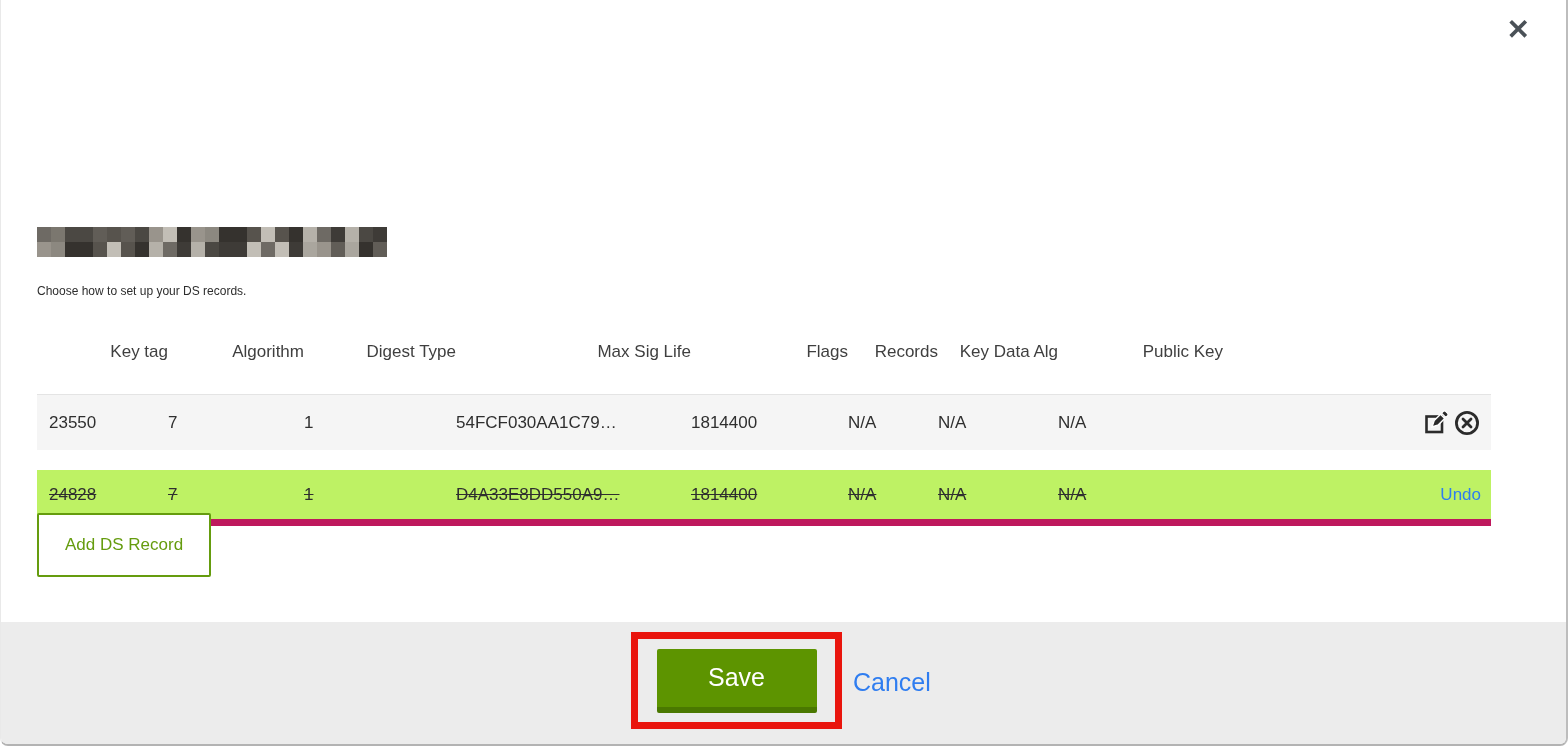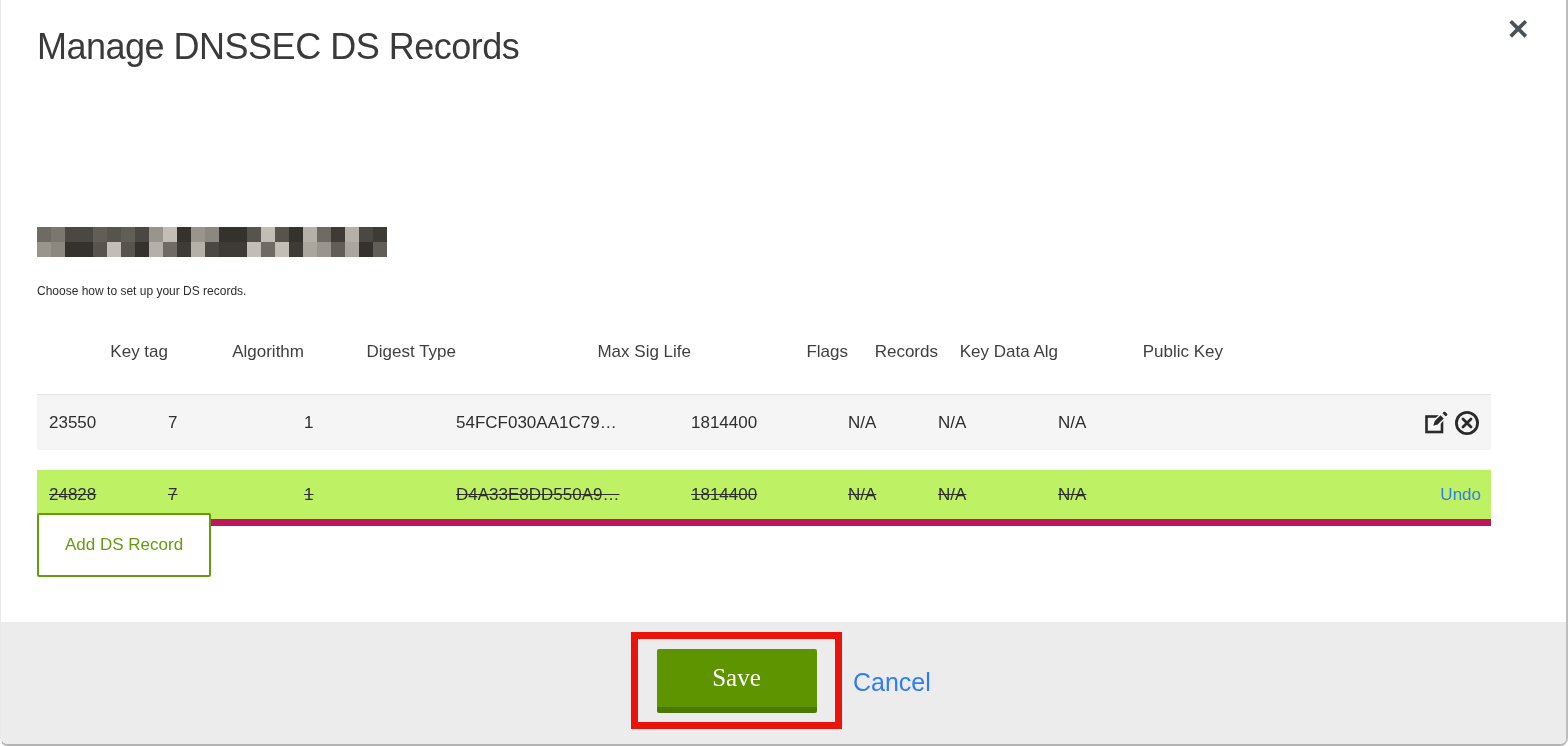--- a/index.html
+++ b/index.html
@@ -65,34 +65,33 @@
   }
   .annotation-box{
     position:absolute;left:630px;top:10px;
     width:197px;height:83px;
     border:7px solid #e9150d;
     display:flex;align-items:center;justify-content:center;
   }
   .save-btn{
     width:160px;height:64px;
     background:#5d9400;border:0;border-bottom:6px solid #4a7800;
-    color:#ffffff;font-size:25px;font-family:Liberation Serif, serif;
+    color:#ffffff;font-size:25px;font-family:Liberation Sans, sans-serif;
     border-radius:2px;cursor:pointer;
   }
   .cancel-link{
     position:absolute;left:852px;top:46px;
     font-size:25px;color:#2f7df0;cursor:pointer;text-decoration:none;
   }
 </style>
 </head>
 <body>
 
 <div class="page">
 
-  <div class="dialog-title">Manage DNSSEC DS Records</div>
   <div class="close-btn">✕</div>
 
   <div class="mosaic">
       <i style="background:#6e6a64"></i>
       <i style="background:#7b776f"></i>
       <i style="background:#4b4843"></i>
       <i style="background:#4b4843"></i>
       <i style="background:#615d57"></i>
       <i style="background:#57534d"></i>
       <i style="background:#615d57"></i>

